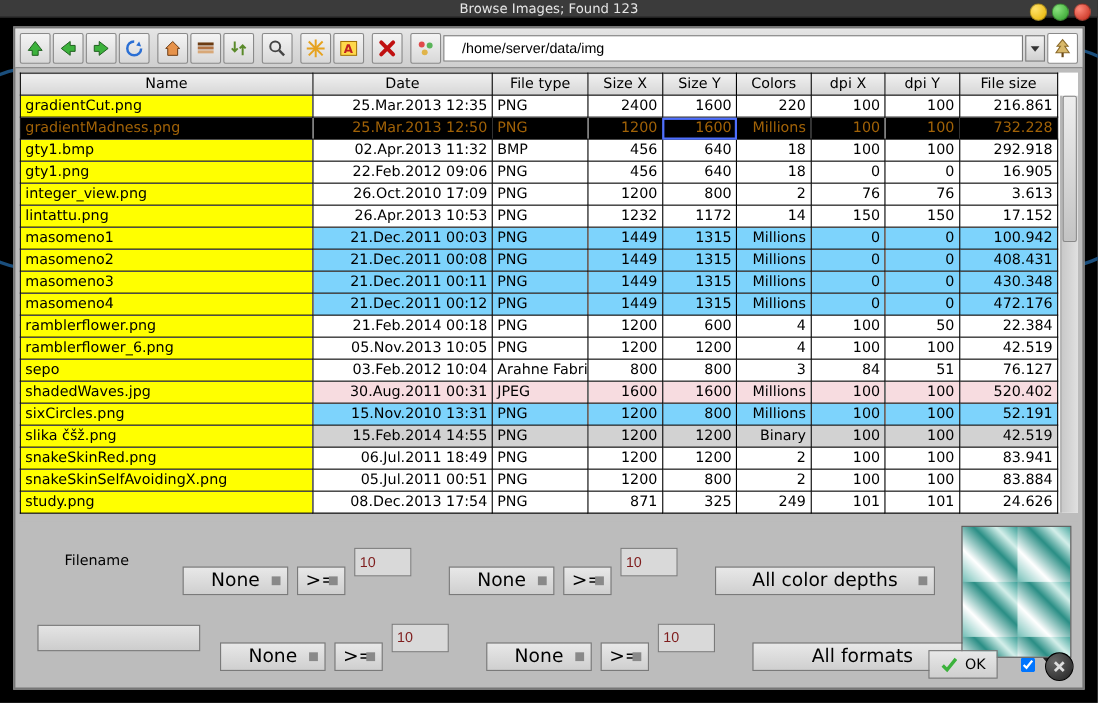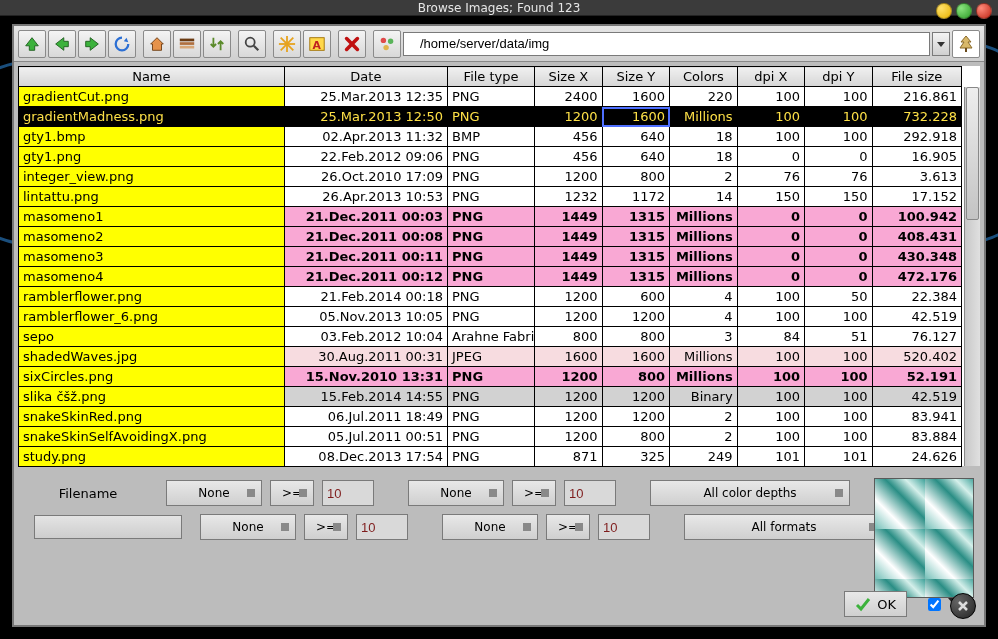--- a/index.html
+++ b/index.html
@@ -72,23 +72,23 @@
   border:1px solid #000; height:20px; padding:0 4px;
   overflow:hidden; white-space:nowrap; font-size:13px;
 }
 th{
   background:linear-gradient(#f0f0f0,#d6d6d6);
   font-weight:normal;
   text-align:center;
 }
 td.name{ background:#ffff00;}
 td.r{ text-align:right;}
-tr.selected td{ background:#000; color:#fde047;}
+tr.selected td{ background:#000; color:#a16207;}
 tr.selected td.name{ background:#000;}
-tr.blue td:not(.name){ background:#f9a8d4;font-weight:bold;}
+tr.blue td:not(.name){ background:#7dd3fc;}
 tr.pink td:not(.name){ background:#f7dce0;}
 tr.grey td:not(.name){ background:#d2d2d2;}
 .sel-sizey{ outline:2px solid #4e6fff; outline-offset:-2px;}
 .vscroll{
   position:absolute; right:0; top:21px; width:16px; bottom:0;
   background:linear-gradient(90deg,#c8c8c8,#e0e0e0);
   border-left:1px solid #888;
 }
 .vscroll .thumb{
   position:absolute; top:0; left:1px; right:1px; height:35%;
@@ -98,22 +98,23 @@
 .filters{
   position:absolute; left:4px; right:4px; top:448px; height:130px;
   background:#bcbcbc;
 }
 .filter-row{ display:flex; align-items:center; gap:8px; padding:6px 0 2px 0;}
 .lbl{ width:140px; text-align:center; font-size:13px;}
 .combo{
   height:26px; border:1px solid #7a7a7a;
   background:linear-gradient(#e8e8e8,#cfcfcf);
   display:flex;align-items:center;justify-content:center;
-  font-size:12px;
+  font-size:17px;
   position:relative;
+  margin-top:35px;
 }
 .combo.small{width:96px;}
 .combo.op{width:44px;}
 .combo .dmark{
   position:absolute; right:6px; width:8px;height:8px;
   background:#898989;
 }
 .num-input{
   width:52px;height:26px;border:1px solid #7a7a7a;
   background:#d9d9d9; color:#7f1d1d; padding:0 4px; font-size:13px;

